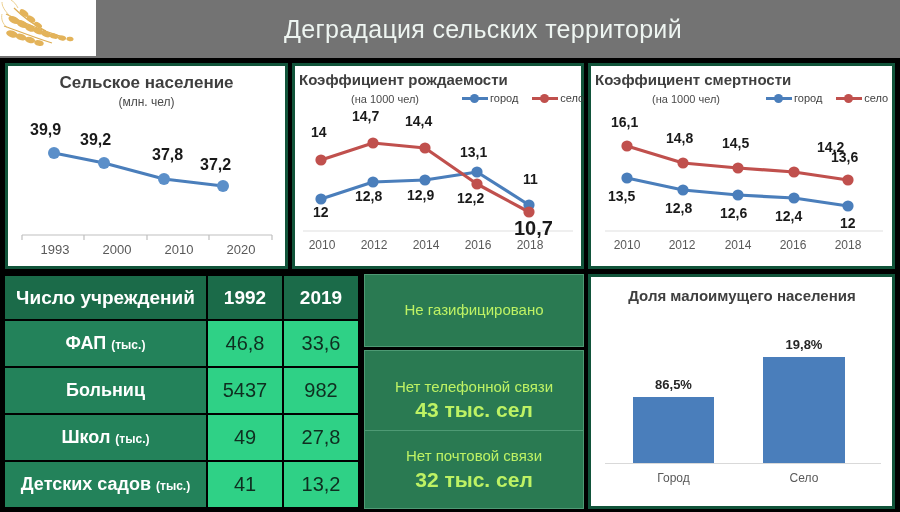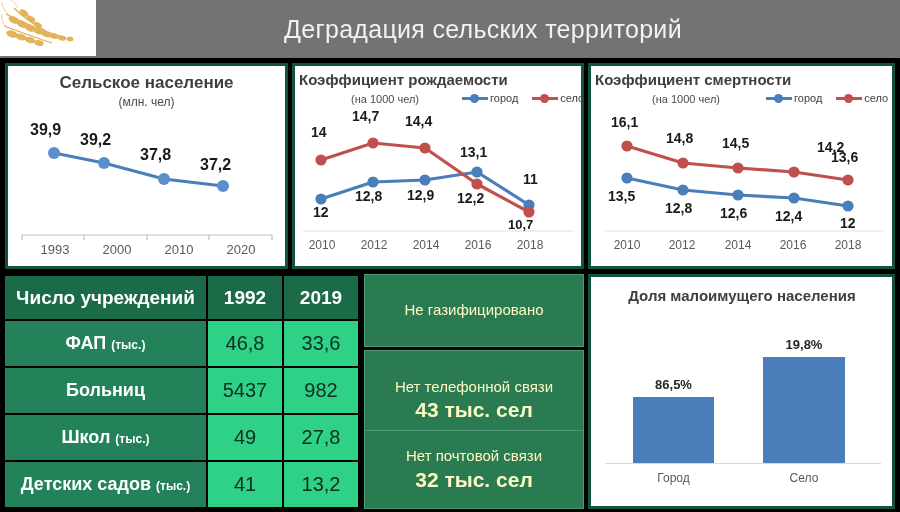--- a/index.html
+++ b/index.html
@@ -50,21 +50,21 @@
   table.inst{border-collapse:separate;border-spacing:2px;width:100%;height:100%;table-layout:fixed;}
   table.inst th,table.inst td{padding:0;margin:0;text-align:center;vertical-align:middle;}
   th.head-label{background:#1b6b49;color:#fff;font-size:19px;font-weight:bold;}
   th.head-year{background:#1b6b49;color:#fff;font-size:19px;font-weight:bold;width:74px;}
   td.row-label{background:#23825a;color:#fff;font-size:18px;font-weight:bold;}
   td.row-label .unit{font-size:12px;font-weight:bold;}
   td.val{background:#2fd186;color:#0f2e20;font-size:20px;font-weight:normal;}
 
   
   .statbox{position:absolute;background:#2a7a52;border:1px solid #4e9a74;box-sizing:border-box;
-           display:flex;flex-direction:column;align-items:center;justify-content:center;color:#fef9c3;}
+           display:flex;flex-direction:column;align-items:center;justify-content:center;color:#bef264;}
   .statbox .cap{font-size:15px;font-weight:normal;line-height:1.1;}
   .statbox .big{font-size:21px;font-weight:bold;margin-top:3px;line-height:1.1;}
   #stat-gas{left:364px;top:274px;width:220px;height:73px;}
   #stat-tel{left:364px;top:350px;width:220px;height:100px;text-align:center;}
   #stat-post{left:364px;top:430px;width:220px;height:79px;}
 
   
   #panel-poor{left:588px;top:274px;width:307px;height:235px;}
   .bar{position:absolute;background:#4a7ebb;}
   .barlbl{position:absolute;font-weight:bold;color:#262626;font-size:13px;white-space:nowrap;text-align:center;}
@@ -124,21 +124,21 @@
       <line x1="14" y1="169" x2="264" y2="169" stroke="#bfbfbf" stroke-width="1.2"></line>
       <line x1="14" y1="169" x2="14" y2="174" stroke="#bfbfbf" stroke-width="1.2"></line>
       <line x1="76" y1="169" x2="76" y2="174" stroke="#bfbfbf" stroke-width="1.2"></line>
       <line x1="139" y1="169" x2="139" y2="174" stroke="#bfbfbf" stroke-width="1.2"></line>
       <line x1="201" y1="169" x2="201" y2="174" stroke="#bfbfbf" stroke-width="1.2"></line>
       <line x1="264" y1="169" x2="264" y2="174" stroke="#bfbfbf" stroke-width="1.2"></line>
     </svg>
 
     <div class="lbl" style="left:22px;top:55px;font-size:16px;">39,9</div>
     <div class="lbl" style="left:72px;top:65px;font-size:16px;">39,2</div>
-    <div class="lbl" style="left:132px;top:80px;font-size:16px;">37,8</div>
+    <div class="lbl" style="left:144px;top:80px;font-size:16px;">37,8</div>
     <div class="lbl" style="left:192px;top:90px;font-size:16px;">37,2</div>
 
     <div class="axis-lbl" style="left:18px;top:176px;width:58px;font-size:13px;">1993</div>
     <div class="axis-lbl" style="left:80px;top:176px;width:58px;font-size:13px;">2000</div>
     <div class="axis-lbl" style="left:142px;top:176px;width:58px;font-size:13px;">2010</div>
     <div class="axis-lbl" style="left:204px;top:176px;width:58px;font-size:13px;">2020</div>
   </div>
 
   <div class="panel" id="panel-birth">
     <div class="chart-title" style="position:absolute;left:4px;top:6px;width:100%;text-align:left;font-size:15px;">Коэффициент рождаемости</div>
@@ -174,21 +174,21 @@
       <circle cx="130" cy="82" r="5.6" fill="#c0504d"></circle>
         <circle cx="182" cy="118" r="5.6" fill="#c0504d"></circle>
       <circle cx="234" cy="146" r="5.6" fill="#c0504d"></circle>
       <line x1="8" y1="165" x2="278" y2="165" stroke="#e0e0e0" stroke-width="1.2"></line>
     </svg>
 
     <div class="lbl" style="left:16px;top:58px;font-size:14px;">14</div>
     <div class="lbl" style="left:57px;top:42px;font-size:14px;">14,7</div>
     <div class="lbl" style="left:110px;top:47px;font-size:14px;">14,4</div>
     <div class="lbl" style="left:162px;top:124px;font-size:14px;">12,2</div>
-    <div class="lbl" style="left:213px;top:151px;font-size:13px;">10,7</div>
+    <div class="lbl" style="left:219px;top:151px;font-size:20px;">10,7</div>
 
     <div class="lbl" style="left:18px;top:138px;font-size:14px;">12</div>
     <div class="lbl" style="left:60px;top:122px;font-size:14px;">12,8</div>
     <div class="lbl" style="left:112px;top:121px;font-size:14px;">12,9</div>
     <div class="lbl" style="left:165px;top:78px;font-size:14px;">13,1</div>
     <div class="lbl" style="left:228px;top:105px;font-size:14px;">11</div>
 
     <div class="axis-lbl" style="left:2px;top:172px;width:50px;font-size:12px;">2010</div>
     <div class="axis-lbl" style="left:54px;top:172px;width:50px;font-size:12px;">2012</div>
     <div class="axis-lbl" style="left:106px;top:172px;width:50px;font-size:12px;">2014</div>

